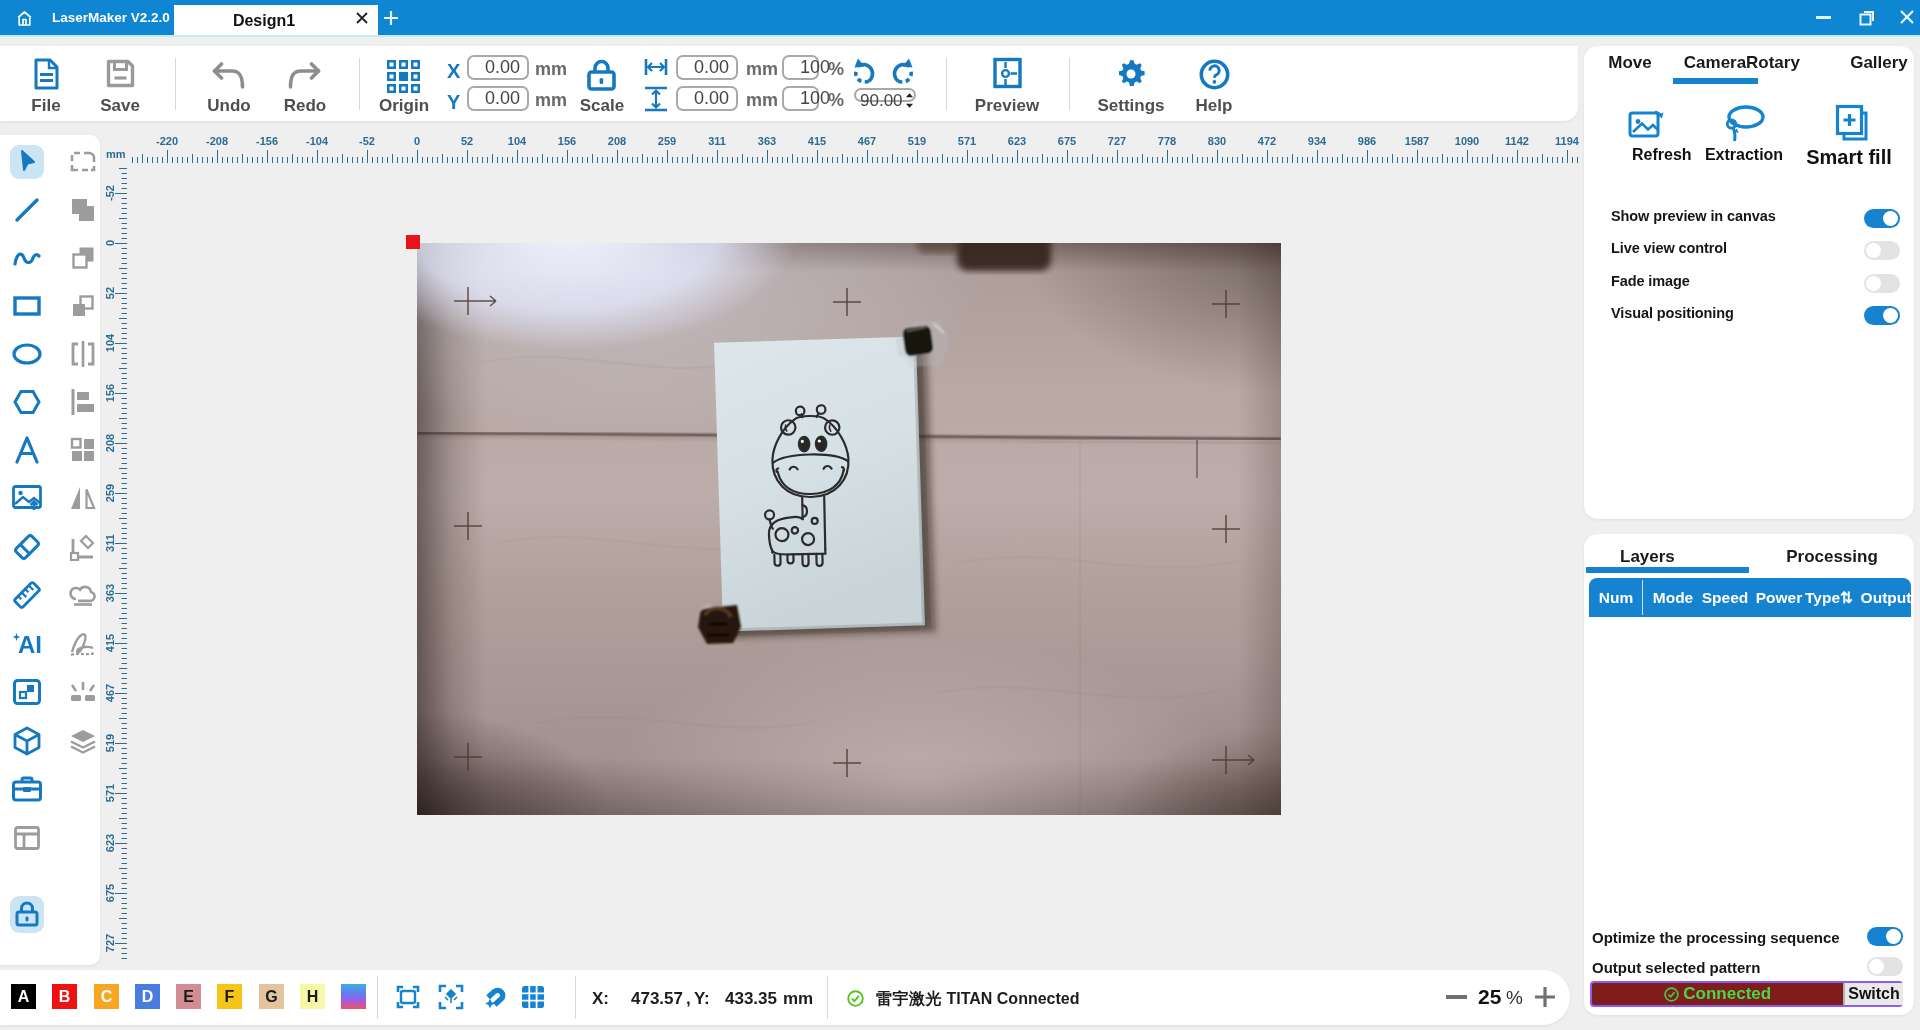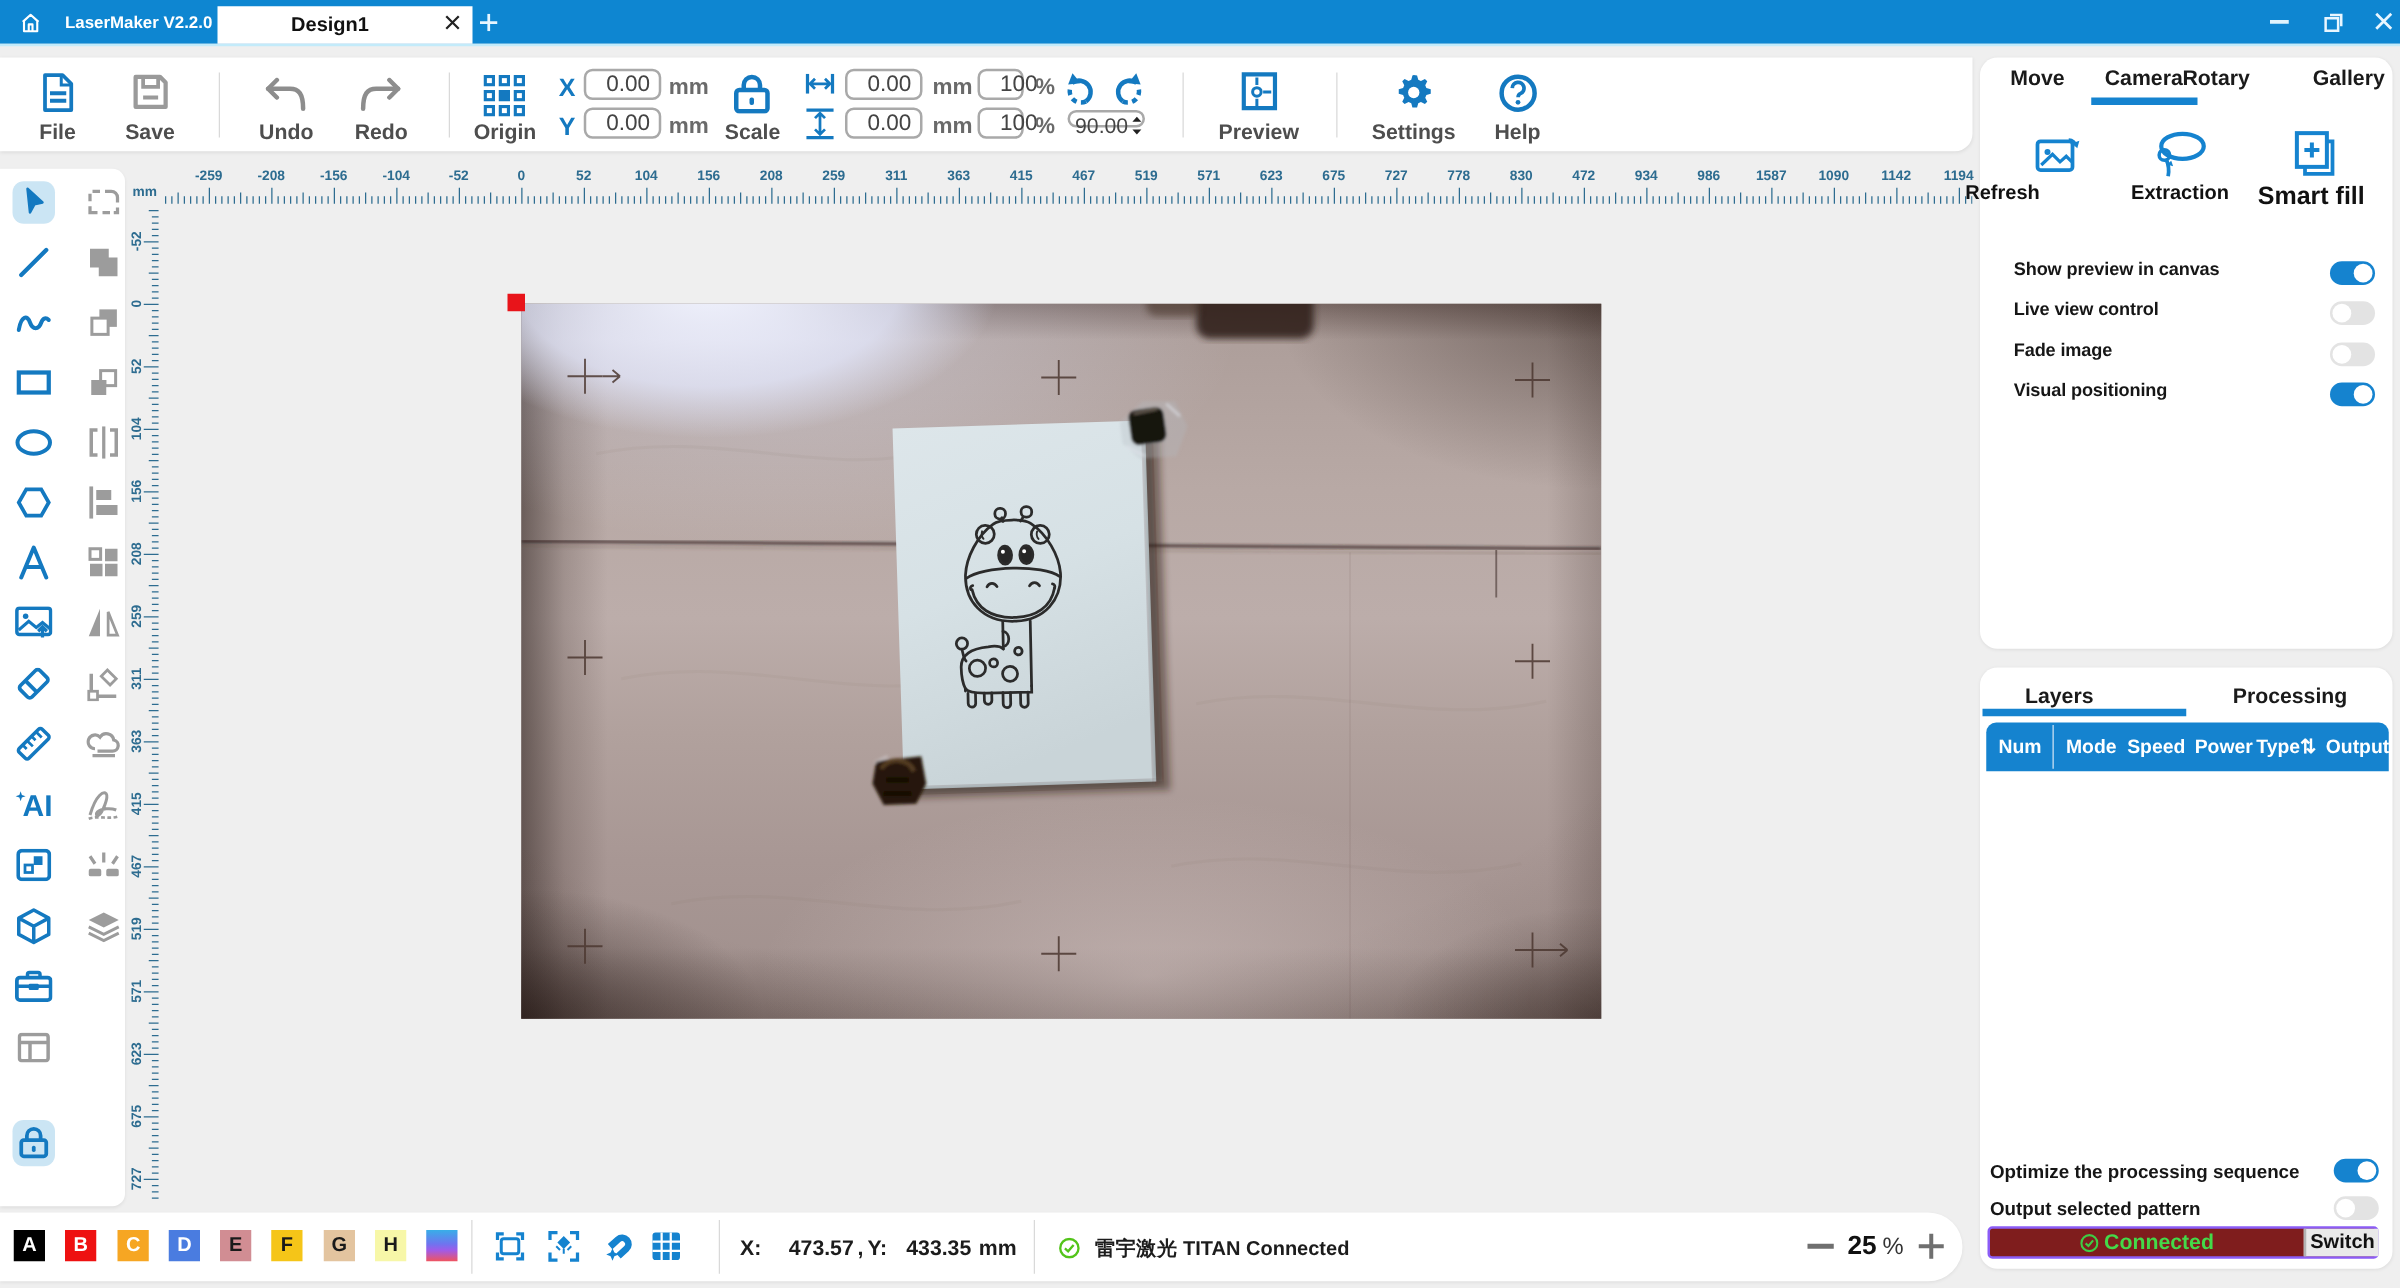--- a/index.html
+++ b/index.html
@@ -266,21 +266,21 @@
 <svg class="abs" style="left:69px;top:680px" width="28" height="24" viewBox="0 0 28 24">
     <path d="M14 10 V2 M7 11 L3 5 M21 11 L25 5" stroke="#9c9c9c" stroke-width="2.6"></path>
     <rect x="2" y="15" width="10" height="6" rx="1.5" fill="#9c9c9c"></rect>
     <rect x="16" y="15" width="10" height="6" rx="1.5" fill="#9c9c9c"></rect>
   </svg>
 <svg class="abs" style="left:69px;top:728px" width="28" height="26" viewBox="0 0 28 26">
     <path d="M14 2 L26 8 L14 14 L2 8 Z" fill="#9c9c9c"></path>
     <path d="M2 13.5 L14 19.5 L26 13.5" fill="none" stroke="#9c9c9c" stroke-width="2.4"></path>
     <path d="M2 18.5 L14 24.5 L26 18.5" fill="none" stroke="#9c9c9c" stroke-width="2.4"></path>
   </svg>
-<div class="num" style="left:167px;top:135px">-259</div>
+<div class="num" style="left:167px;top:135px">-220</div>
 <div class="num" style="left:217px;top:135px">-208</div>
 <div class="num" style="left:267px;top:135px">-156</div>
 <div class="num" style="left:317px;top:135px">-104</div>
 <div class="num" style="left:367px;top:135px">-52</div>
 <div class="num" style="left:417px;top:135px">0</div>
 <div class="num" style="left:467px;top:135px">52</div>
 <div class="num" style="left:517px;top:135px">104</div>
 <div class="num" style="left:567px;top:135px">156</div>
 <div class="num" style="left:617px;top:135px">208</div>
 <div class="num" style="left:667px;top:135px">259</div>
@@ -430,21 +430,21 @@
 <div class="abs" style="left:1746px;top:53px;width:110px;text-align:left;font-size:17px;color:#1a1a1a;font-weight:bold">Rotary</div>
 <div class="abs" style="left:1824px;top:53px;width:110px;text-align:center;font-size:17px;color:#1a1a1a;font-weight:bold">Gallery</div>
 <div class="abs" style="left:1673px;top:78px;width:85px;height:6px;background:#1583cf"></div>
 <svg class="abs" style="left:1628px;top:106px" width="36" height="34" viewBox="0 0 36 34">
  <rect x="2" y="7" width="28" height="23" rx="2.5" fill="none" stroke="#1583cf" stroke-width="3"></rect>
  <circle cx="10" cy="15.5" r="2.4" fill="#1583cf"></circle>
  <path d="M5 26 L14 17.5 L20 23.5 L25 19 L29.5 23.5" fill="none" stroke="#1583cf" stroke-width="2.6"></path>
  <path d="M27 6 a6 6 0 0 1 6 5" fill="none" stroke="#1583cf" stroke-width="2.6"></path>
  <path d="M33.8 12.5 L35.5 6.5 L29.8 8.6 Z" fill="#1583cf"></path>
 </svg>
-<div class="abs" style="left:1552px;top:146px;width:100px;text-align:center;font-size:16px;font-weight:bold;color:#111">Refresh</div>
+<div class="abs" style="left:1632px;top:146px;width:100px;text-align:left;font-size:16px;font-weight:bold;color:#111">Refresh</div>
 <svg class="abs" style="left:1722px;top:104px" width="44" height="40" viewBox="0 0 44 40">
  <ellipse cx="24" cy="13" rx="17" ry="10" fill="none" stroke="#1583cf" stroke-width="3.4"></ellipse>
  <circle cx="9.5" cy="20" r="4.2" fill="none" stroke="#1583cf" stroke-width="2.8"></circle>
  <path d="M11 23.5 C13 28 13.5 32 12.5 37" stroke="#1583cf" stroke-width="3" fill="none"></path>
  <path d="M11.5 27.5 L15 24.5 L16.5 29 Z" fill="#1583cf"></path>
 </svg>
 <div class="abs" style="left:1694px;top:146px;width:100px;text-align:center;font-size:16px;font-weight:bold;color:#111">Extraction</div>
 <svg class="abs" style="left:1835px;top:104px" width="38" height="38" viewBox="0 0 38 38">
  <rect x="2.5" y="2.5" width="24" height="27" fill="none" stroke="#1583cf" stroke-width="3.2"></rect>
  <path d="M27 9 H31 V35 H9 V30" fill="none" stroke="#1583cf" stroke-width="3"></path>

